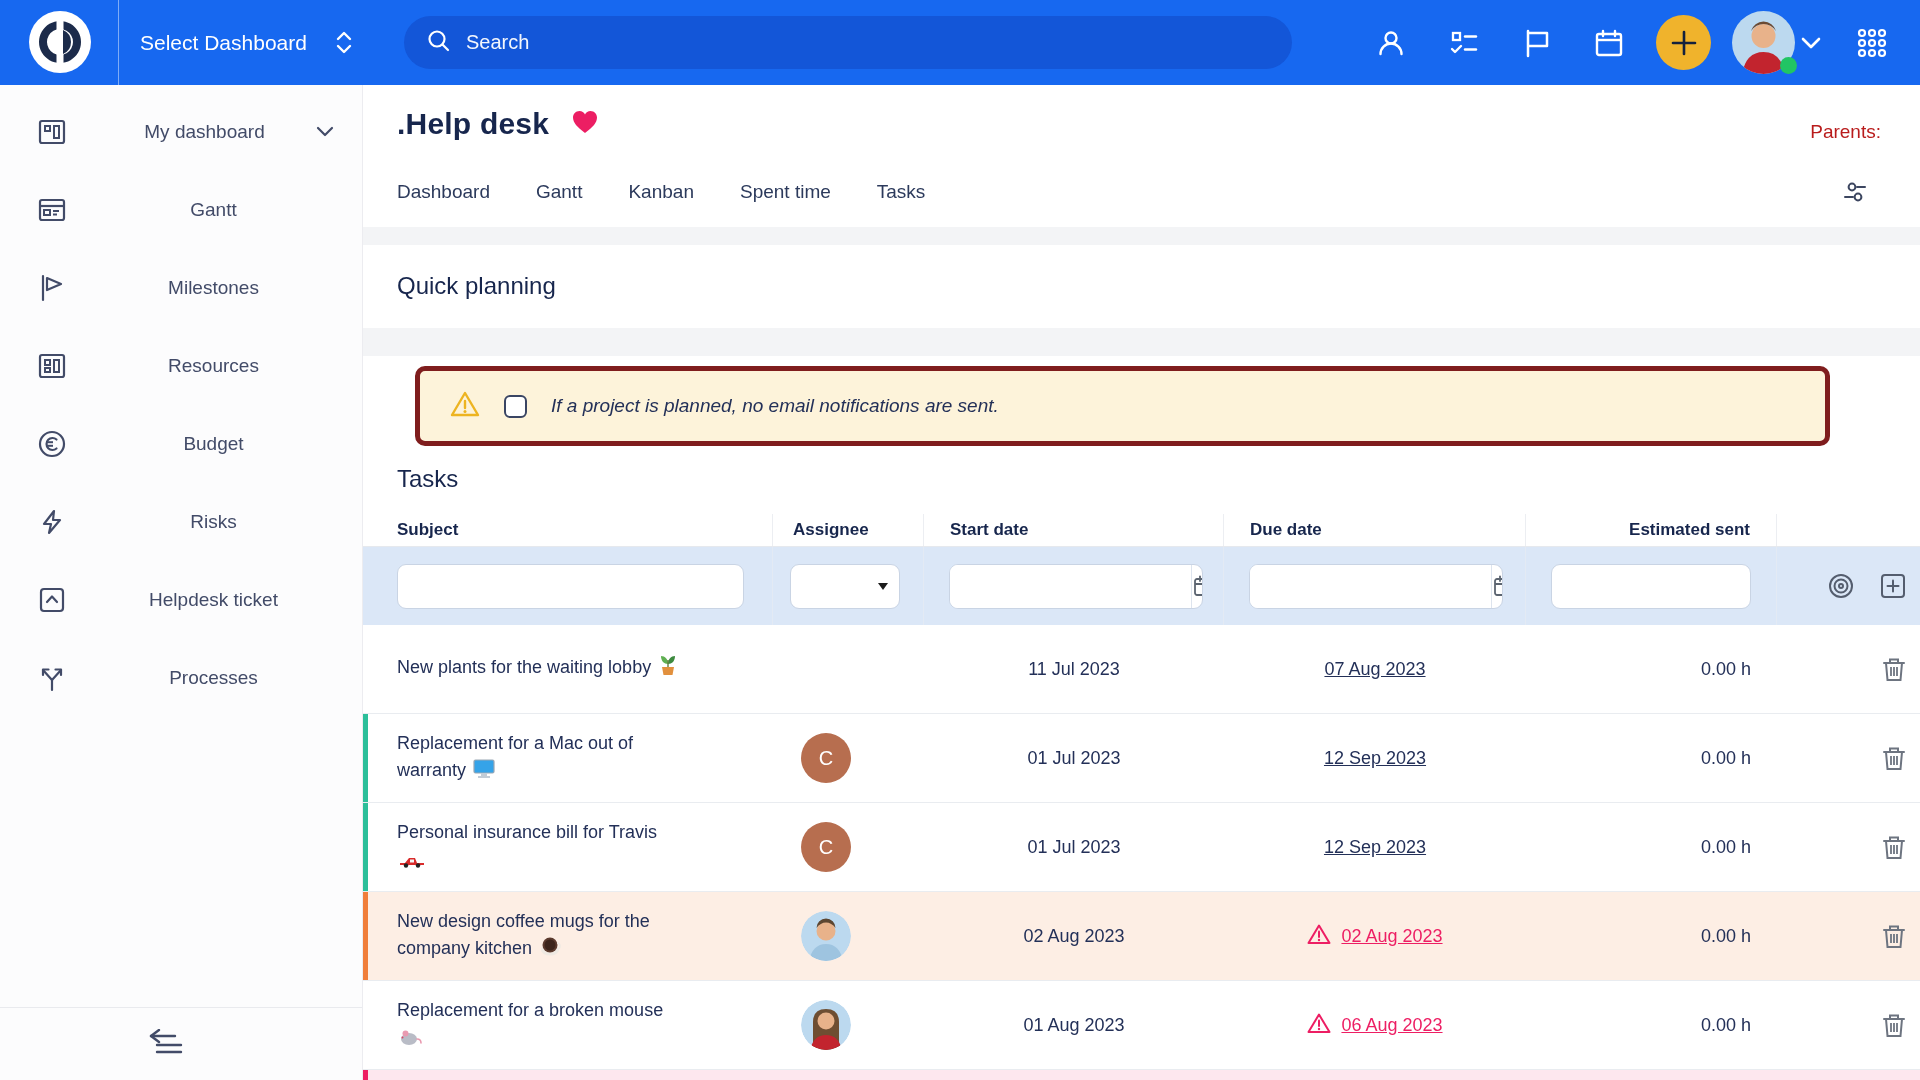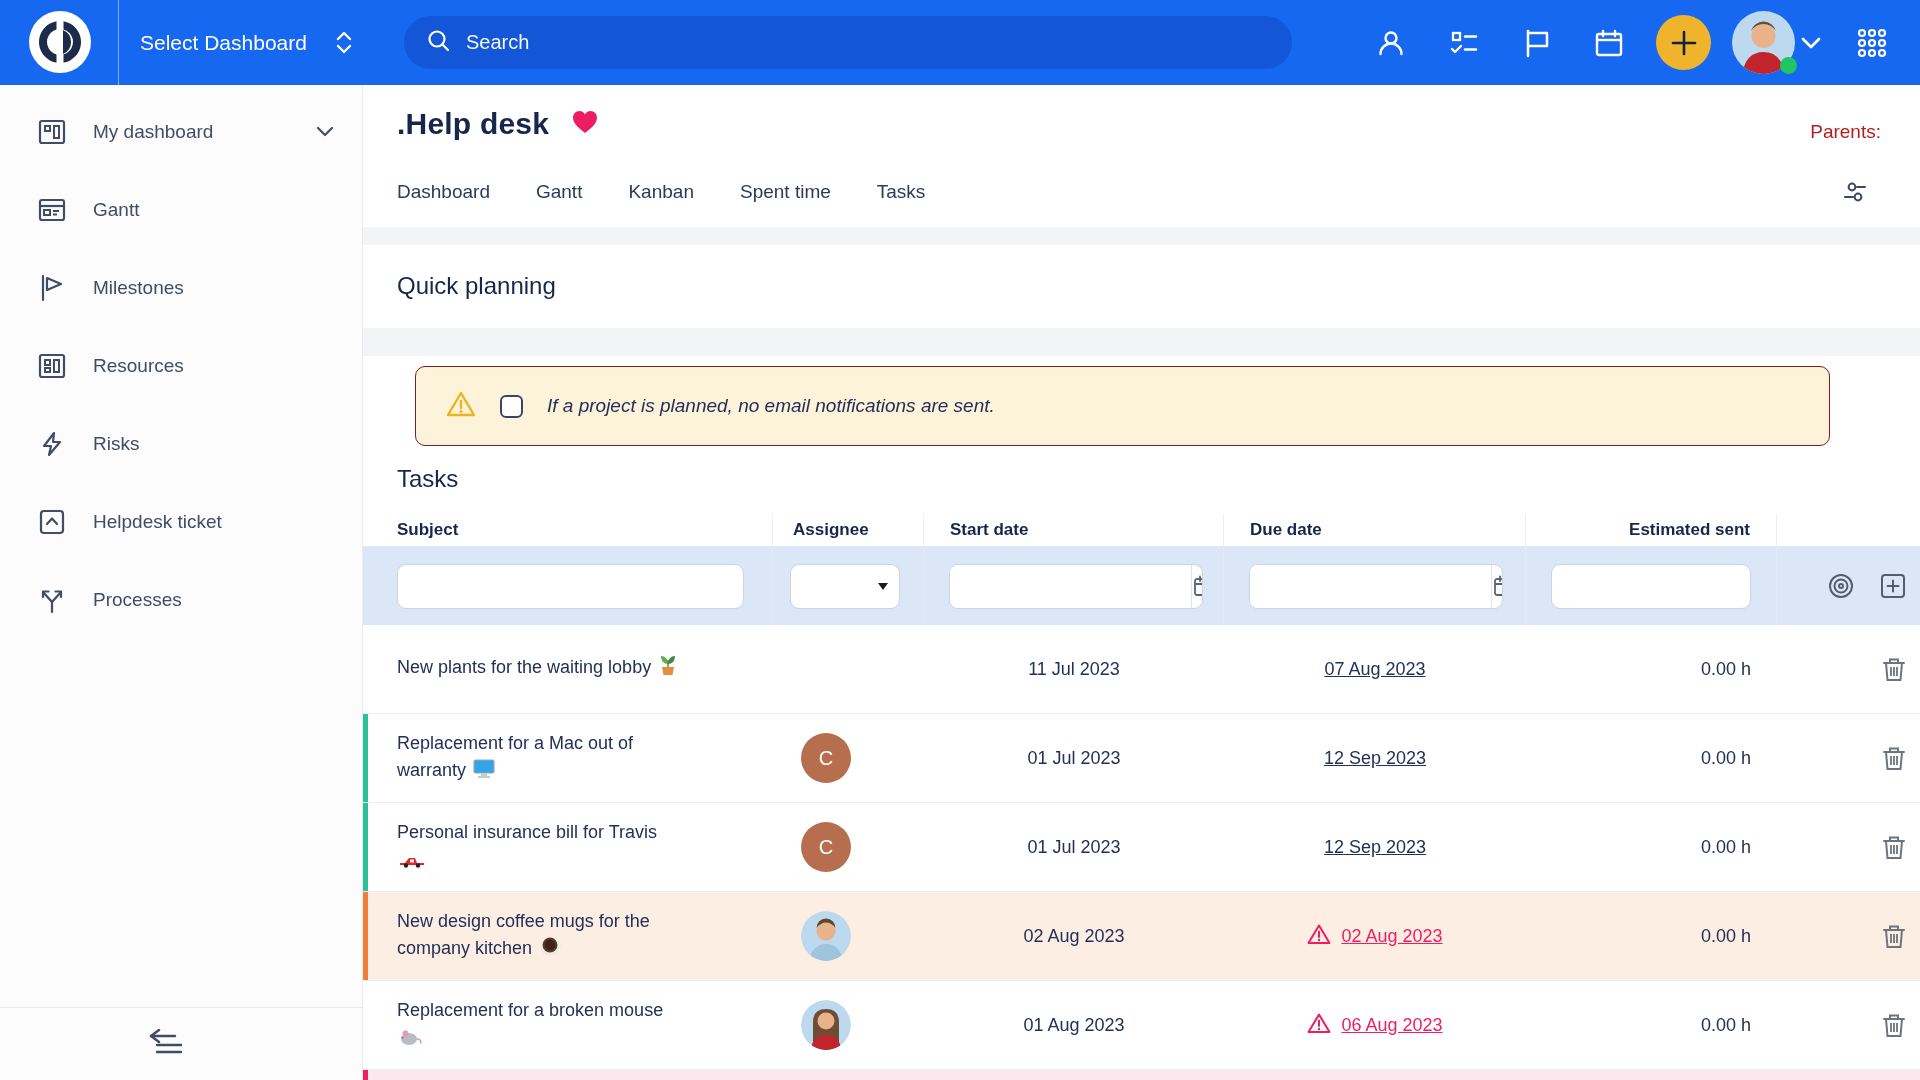--- a/index.html
+++ b/index.html
@@ -17,21 +17,21 @@
   .search-pill input::placeholder { color:#fff; opacity:0.95; }
   .tb-icon { position:absolute; top:0; height:85px; display:flex; align-items:center; justify-content:center; width:48px; color:#fff; cursor:pointer; }
   .plus-btn { position:absolute; left:1656px; top:15px; width:55px; height:55px; border-radius:50%; background:#f0b32c; display:flex; align-items:center; justify-content:center; color:#14213d; cursor:pointer; }
   .avatar-wrap { position:absolute; left:1732px; top:11px; width:63px; height:63px; cursor:pointer; }
   .avatar-wrap .status { position:absolute; right:-2px; bottom:0px; width:17px; height:17px; border-radius:50%; background:#21c564; }
   .av-chevron { position:absolute; left:1800px; top:0; height:85px; display:flex; align-items:center; color:#fff; cursor:pointer; }
 
   
   .sidebar { position:absolute; left:0; top:85px; width:363px; height:995px; background:#fcfcfd; border-right:1px solid #ececf0; z-index:5; display:flex; flex-direction:column; }
   .nav { padding-top:8px; }
-  .nav-item { height:78px; display:flex; align-items:center; padding:0 28px 0 37px; color:#424b68; cursor:pointer; }
+  .nav-item { height:78px; display:flex; align-items:center; padding:0 28px 0 37px; color:#424b68; cursor:pointer;text-align:center; }
   .nav-item .nicon { width:30px; display:flex; justify-content:center; color:#424b68; }
   .nav-item .nlabel { margin-left:26px; font-size:19px; font-weight:500; flex:1; }
   .nav-item .nchev { color:#424b68; }
   .side-footer { margin-top:auto; border-top:1px solid #e9eaee; height:73px; display:flex; align-items:center; }
   .collapse-btn { margin-left:148px; color:#424b68; cursor:pointer; }
 
   
   .main { position:absolute; left:363px; top:85px; width:1557px; height:995px; background:#f3f4f6; }
   .card { position:absolute; left:0; width:1557px; background:#fff; }
   .card.header-card { top:0; height:142px; }
@@ -41,21 +41,21 @@
   .page-title-row { position:absolute; left:34px; top:22px; display:flex; align-items:center; gap:22px; }
   .page-title { font-size:30px; font-weight:800; color:#17264d; letter-spacing:0.2px; }
   .parents { position:absolute; right:39px; top:36px; font-size:19px; color:#b91c1c; }
   .tabs { position:absolute; left:34px; top:96px; display:flex; gap:46px; }
   .tab { font-size:19px; font-weight:500; color:#2c3a5c; cursor:pointer; }
   .sliders-btn { position:absolute; right:50px; top:92px; color:#3c4660; cursor:pointer; }
 
   .section-title { font-size:24px; font-weight:400; color:#17264d; }
   .qp-title { position:absolute; left:34px; top:27px; }
 
-  .warning-card { position:absolute; left:52px; top:281px; width:1415px; height:80px; background:#fdf3da; border:1px solid #7f1d1d; border-radius:10px; display:flex; align-items:center; padding-left:30px; gap:24px; }
+  .warning-card { position:absolute; left:52px; top:281px; width:1415px; height:80px; background:#fdf3da; border:5px solid #7f1d1d; border-radius:10px; display:flex; align-items:center; padding-left:30px; gap:24px; }
   .warn-check { width:23px; height:23px; border:2px solid #3a4563; border-radius:6px; background:#fff; cursor:pointer; }
   .warn-text { font-size:19px; font-style:italic; color:#233058; }
 
   .tasks-title { position:absolute; left:34px; top:380px; }
 
   
   .task-table { position:absolute; left:0; top:429px; width:1557px; }
   .thead, .tfilter, .trow { display:grid; grid-template-columns:410px 151px 300px 302px 251px 143px; }
   .thead { height:33px; align-items:center; border-bottom:1px solid #e6e9ee; }
   .thead > div { font-size:17px; font-weight:700; color:#17264d; height:100%; display:flex; align-items:center; border-right:1px solid #eceef2; }
@@ -252,20 +252,31 @@
         <svg width="30" height="30" viewBox="0 0 30 30">
             <rect x="3" y="4" width="24" height="22" rx="2" fill="none" stroke="currentColor" stroke-width="2.2"></rect>
             <rect x="8" y="9" width="5" height="5" fill="none" stroke="currentColor" stroke-width="2"></rect>
             <rect x="8" y="17" width="5" height="4" fill="none" stroke="currentColor" stroke-width="2"></rect>
             <rect x="17" y="9" width="5" height="12" fill="none" stroke="currentColor" stroke-width="2"></rect>
           </svg>
       </span>
       <span class="nlabel">Resources</span>
     </div>
 
+    <div class="nav-item">
+      <span class="nicon">
+        <svg width="30" height="30" viewBox="0 0 30 30">
+            <circle cx="15" cy="15" r="12" fill="none" stroke="currentColor" stroke-width="2.2"></circle>
+            <path d="M19.5 10.5 a6 6 0 1 0 0 9" fill="none" stroke="currentColor" stroke-width="2.2" stroke-linecap="round"></path>
+            <line x1="9" y1="13.2" x2="16" y2="13.2" stroke="currentColor" stroke-width="2"></line>
+            <line x1="9" y1="16.8" x2="16" y2="16.8" stroke="currentColor" stroke-width="2"></line>
+          </svg>
+      </span>
+      <span class="nlabel">Budget</span>
+    </div>
 
     <div class="nav-item">
       <span class="nicon">
         <svg width="30" height="30" viewBox="0 0 30 30">
             <path d="M17 4 L7 17 H14 L12 26 L23 13 H16 Z" fill="none" stroke="currentColor" stroke-width="2.2" stroke-linejoin="round"></path>
           </svg>
       </span>
       <span class="nlabel">Risks</span>
     </div>
 

